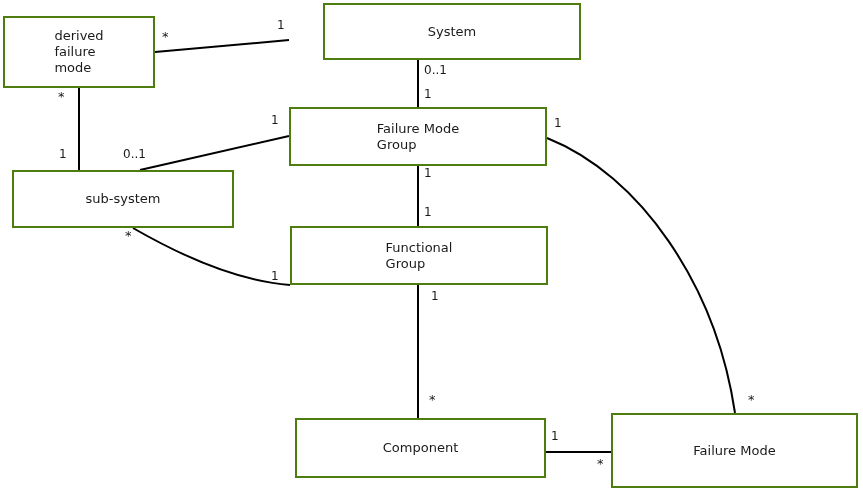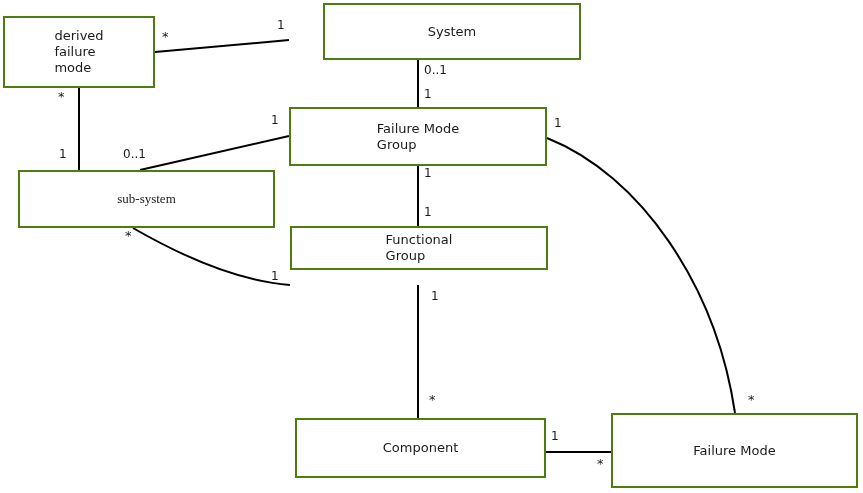--- a/index.html
+++ b/index.html
@@ -93,24 +93,24 @@
 failure
 mode</div>
       </div>
       <div class="node" style="left: 289px; top: 3px; width: 258px; height: 57px; margin-left: 34px;">
         <div class="node-label">System</div>
       </div>
       <div class="node" style="left: 289px; top: 107px; width: 258px; height: 59px;">
         <div class="node-label">Failure Mode
 Group</div>
       </div>
-      <div class="node" style="left: 18px; top: 170px; width: 257px; height: 58px; font-family: Liberation Serif, serif;">
+      <div class="node" style="left: 12px; top: 170px; width: 222px; height: 58px;">
         <div class="node-label centered">sub-system</div>
       </div>
-      <div class="node" style="left: 290px; top: 226px; width: 258px; height: 44px;">
+      <div class="node" style="left: 290px; top: 226px; width: 258px; height: 59px;">
         <div class="node-label">Functional
 Group</div>
       </div>
       <div class="node" style="left: 295px; top: 418px; width: 251px; height: 60px;">
         <div class="node-label centered">Component</div>
       </div>
       <div class="node" style="left: 611px; top: 413px; width: 247px; height: 75px;">
         <div class="node-label centered">Failure Mode</div>
       </div>
     </div>

